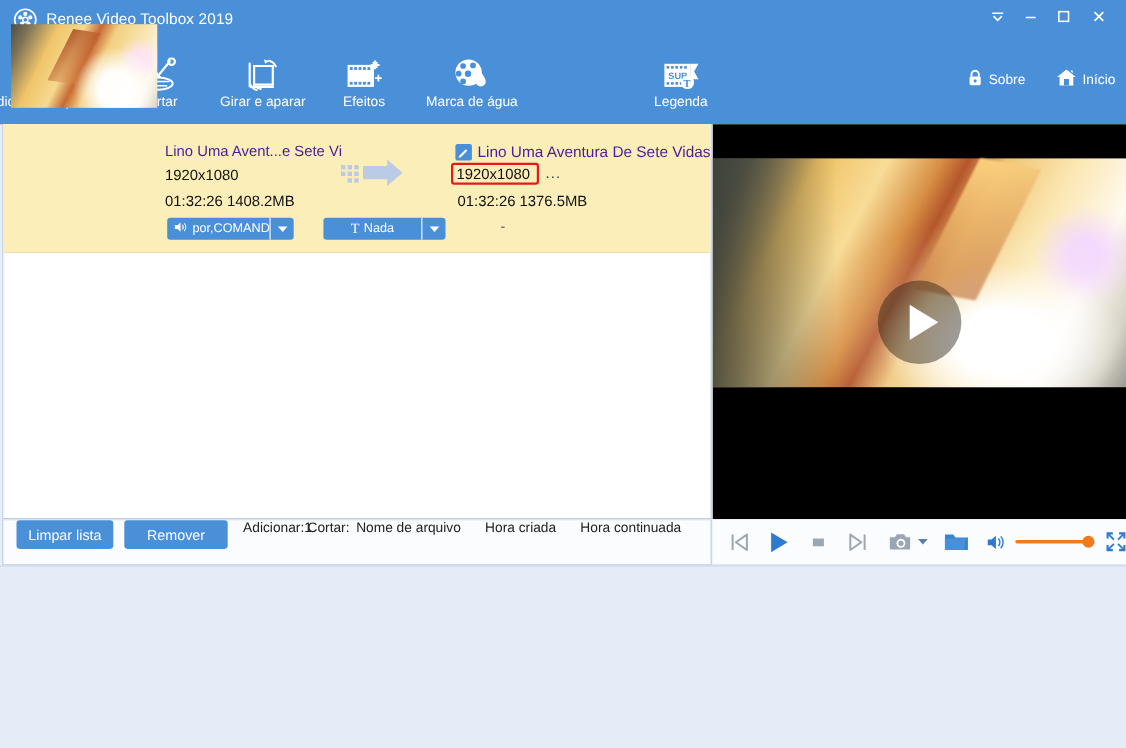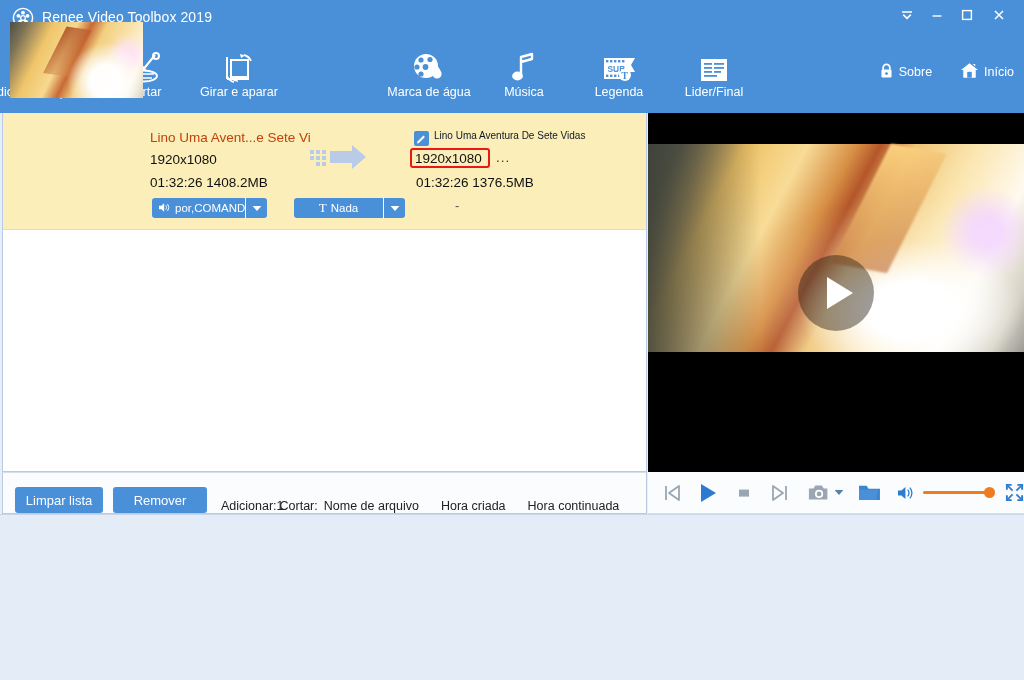--- a/index.html
+++ b/index.html
@@ -73,33 +73,33 @@
       radial-gradient(circle at 88% 42%, rgba(255,225,255,.75) 0 6%, rgba(255,255,255,0) 16%),
       linear-gradient(116deg, #4c4f45 0%, #7d7256 10%, #f0c56a 26%, #f6d98f 40%, #c86a36 49%, #f3cf80 58%, #f8e2a8 72%, #fff8ea 88%, #d8d2c0 100%);
     border:0;
   }
   #thumb::after{
     content:""; position:absolute; left:33%; top:8%; width:20%; height:62%;
     background:linear-gradient(120deg, rgba(170,70,30,.85), rgba(240,180,90,.2));
     transform:skewX(-20deg) rotate(8deg);
   }
 
-  .src-title { position:absolute; left:150px; top:130px; font-size:13.5px; color:#c2410c; }
+  .src-title { position:absolute; left:150px; top:130px; font-size:13.5px; color:#4c1d95; }
   .src-res   { position:absolute; left:150px; top:152px; font-size:13.5px; color:#111; }
   .src-meta  { position:absolute; left:150px; top:175px; font-size:13.5px; color:#111; }
 
   #arrow {
     position:absolute; left:310px; top:142px; width:70px; height:30px;
   }
 
   #edit-badge {
     position:absolute; left:414px; top:131px; width:15px; height:15px;
     background:#4a90d9; border-radius:2px; cursor:pointer;
   }
-  .dst-title { position:absolute; left:434px; top:130px; font-size:10px; color:#0f172a; white-space:nowrap;}
+  .dst-title { position:absolute; left:434px; top:130px; font-size:14px; color:#4c1d95; white-space:nowrap;}
   #dst-res-box {
     position:absolute; left:410px; top:148px; width:80px; height:20px;
     border:2px solid #e81818; border-radius:3px;
   }
   .dst-res { position:absolute; left:415px; top:151px; font-size:13.5px; color:#111; }
   .dst-dots{ position:absolute; left:496px; top:150px; font-size:13.5px; color:#333; letter-spacing:1px;}
   .dst-meta{ position:absolute; left:416px; top:175px; font-size:13.5px; color:#111; }
 
   .pillbtn {
     position:absolute; height:20px; background:#4a90d9; border-radius:3px;
@@ -114,21 +114,21 @@
   #audio-btn { left:152px; top:198px; width:115px; }
   #audio-btn .ptext { width:93px; }
   #sub-btn   { left:294px; top:198px; width:111px; }
   #sub-btn .ptext { width:89px; }
   #row-dash  { position:absolute; left:455px; top:198px; font-size:13px; color:#555; }
 
   
   #list-footer {
     position:absolute; left:2px; top:472px; width:645px; height:42px;
     background:#fafcfe; border:1px solid #b9cbe2; border-top:1px solid #d4e0ee;
-    display:flex; align-items:flex-end;
+    display:flex; align-items:flex-start;
   }
   .fbtn {
     background:#4a90d9; color:#fff; border:none; border-radius:3px;
     height:26px; font-size:13px; cursor:pointer; font-family:inherit;
   }
   #btn-clear  { margin-left:12px; width:88px; }
   #btn-remove { margin-left:10px; width:94px; }
   .fmeta { font-size:12.5px; color:#222; cursor:pointer; }
   #m-qty   { margin-left:14px; }
   #m-ord   { margin-left:-4px; }
@@ -291,47 +291,60 @@
         <path d="M5 5v22M5 27h22" stroke="#fff" stroke-width="2"></path>
         <path d="M22 3a10 10 0 0 1 7 6" stroke="#fff" stroke-width="1.8" fill="none"></path>
         <path d="M18 2l5 1.5L19 6z" fill="#fff"></path>
         <path d="M12 30a10 10 0 0 1-7-6" stroke="#fff" stroke-width="1.8" fill="none"></path>
         <path d="M16 30l-5-1.5L15 26z" fill="#fff"></path>
       </svg>
     </span>
     <span class="tlabel">Girar e aparar</span>
   </div>
 
+  <div class="tool" id="tool-fx">
+    <span class="ticon">
+      <svg width="36" height="30" viewBox="0 0 36 30">
+        <rect x="3" y="5" width="24" height="20" fill="#fff"></rect>
+        <g fill="#4a90d9">
+          <rect x="5" y="7" width="2.6" height="2.6"></rect>
+            <rect x="9" y="7" width="2.6" height="2.6"></rect>
+          <rect x="13" y="7" width="2.6" height="2.6"></rect>
+            <rect x="17" y="7" width="2.6" height="2.6"></rect>
+          <rect x="21" y="7" width="2.6" height="2.6"></rect>
+          <rect x="5" y="20.4" width="2.6" height="2.6"></rect>
+            <rect x="9" y="20.4" width="2.6" height="2.6"></rect>
+          <rect x="13" y="20.4" width="2.6" height="2.6"></rect>
+            <rect x="17" y="20.4" width="2.6" height="2.6"></rect>
+          <rect x="21" y="20.4" width="2.6" height="2.6"></rect>
+        </g>
+        <path d="M28 1v8M24 5h8M26 2.5l4 5M30 2.5l-4 5" stroke="#fff" stroke-width="1.8"></path>
+        <path d="M31 14v6M28 17h6" stroke="#fff" stroke-width="1.6"></path>
+      </svg>
+    </span>
+    <span class="tlabel">Efeitos</span>
+  </div>
 
   <div class="tool" id="tool-wm">
     <span class="ticon">
       <svg width="36" height="32" viewBox="0 0 36 32">
         <circle cx="15" cy="14" r="12" fill="#fff"></circle>
         <g fill="#4a90d9">
           <circle cx="10" cy="8" r="2.6"></circle>
             <circle cx="19" cy="7.5" r="2.6"></circle>
           <circle cx="6" cy="15" r="2.6"></circle>
             <circle cx="14.5" cy="15" r="2.9"></circle>
           <circle cx="10" cy="22" r="2.6"></circle>
         </g>
         <path d="M26 13c3 4.4 4.6 7 4.6 9a4.6 4.6 0 1 1-9.2 0c0-2 1.6-4.6 4.6-9z" fill="#fff"></path>
       </svg>
     </span>
     <span class="tlabel">Marca de água</span>
   </div>
 
-  <div class="tool" id="tool-mus">
-    <span class="ticon">
-      <svg width="26" height="32" viewBox="0 0 26 32">
-        <path d="M10 24V5l11-3v5l-11 3" fill="none" stroke="#fff" stroke-width="2.4" stroke-linejoin="round"></path>
-        <ellipse cx="6.5" cy="24" rx="5.4" ry="4.4" fill="#fff"></ellipse>
-      </svg>
-    </span>
-    <span class="tlabel">Música</span>
-  </div>
 
   <div class="tool" id="tool-sub">
     <span class="ticon">
       <svg width="36" height="30" viewBox="0 0 36 30">
         <rect x="3" y="4" width="24" height="21" fill="#fff"></rect>
         <g fill="#4a90d9">
           <rect x="5" y="6" width="2.4" height="2.4"></rect>
             <rect x="9" y="6" width="2.4" height="2.4"></rect>
           <rect x="13" y="6" width="2.4" height="2.4"></rect>
             <rect x="17" y="6" width="2.4" height="2.4"></rect>
@@ -344,37 +357,20 @@
         </g>
         <text x="6.5" y="17.6" font-family="Liberation Sans, sans-serif" font-size="8.4" font-weight="bold" fill="#4a90d9">SUB</text>
         <path d="M27 4h7l-4 7 4 7h-7z" fill="#fff"></path>
         <circle cx="24" cy="21" r="6" fill="#fff"></circle>
         <text x="20.4" y="25" font-family="Liberation Serif, serif" font-size="9.6" font-weight="bold" fill="#4a90d9">T</text>
       </svg>
     </span>
     <span class="tlabel">Legenda</span>
   </div>
 
-  <div class="tool" id="tool-lead">
-    <span class="ticon">
-      <svg width="32" height="28" viewBox="0 0 32 28">
-        <rect x="3" y="3" width="26" height="22" fill="#fff"></rect>
-        <g fill="#4a90d9">
-          <rect x="6" y="7" width="8" height="1.8"></rect>
-            <rect x="6" y="11" width="8" height="1.8"></rect>
-          <rect x="6" y="15" width="8" height="1.8"></rect>
-            <rect x="6" y="19" width="13" height="1.8"></rect>
-          <rect x="16" y="7" width="10" height="1.8"></rect>
-            <rect x="16" y="11" width="10" height="1.8"></rect>
-          <rect x="16" y="15" width="7" height="1.8"></rect>
-        </g>
-      </svg>
-    </span>
-    <span class="tlabel">Lider/Final</span>
-  </div>
 
   <div id="hdr-right">
     <span class="hdr-link">
       <span>
         <svg width="15" height="16" viewBox="0 0 16 17">
           <path d="M4.4 7.2V5a3.6 3.6 0 0 1 7.2 0v2.2" fill="none" stroke="#fff" stroke-width="1.9"></path>
           <rect x="2.6" y="7" width="10.8" height="8.4" rx="1.4" fill="#fff"></rect>
           <circle cx="8" cy="11.2" r="1.5" fill="#4a90d9"></circle>
         </svg>
       </span>

